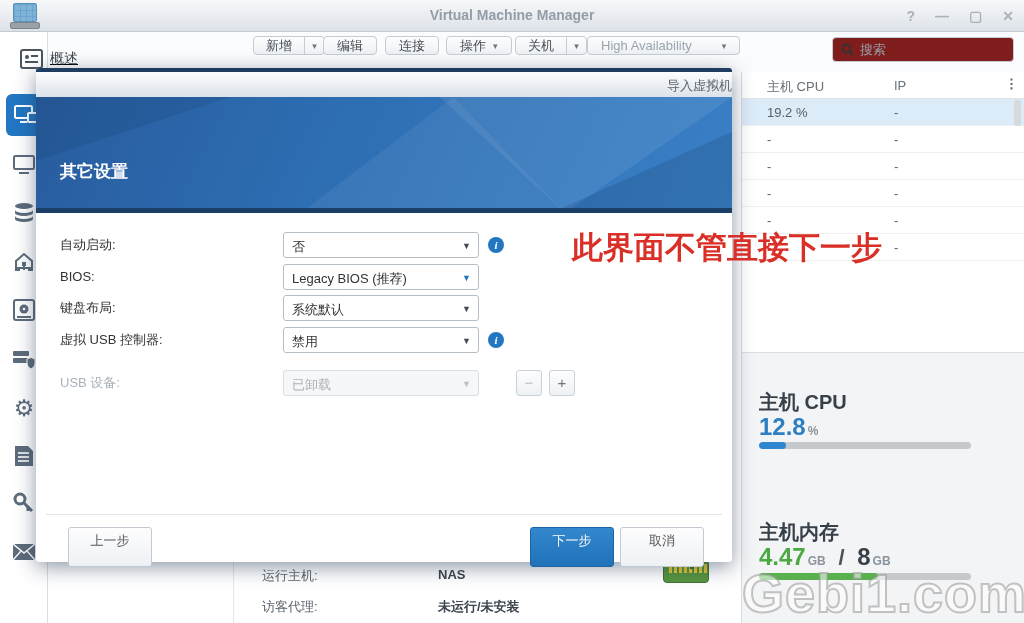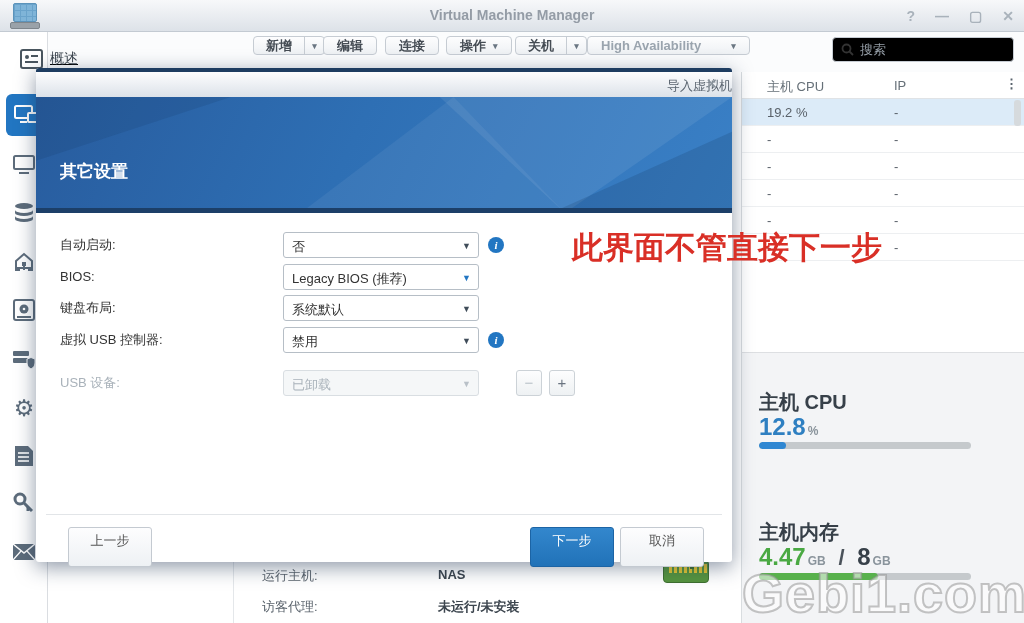--- a/index.html
+++ b/index.html
@@ -19,28 +19,28 @@
            border:1px solid #5c93ba;border-radius:2px;
            background-image:linear-gradient(#6aa3cb 1px,transparent 1px),linear-gradient(90deg,#6aa3cb 1px,transparent 1px);
            background-size:6px 6px;}
   .nas-base{position:absolute;left:0;top:19px;width:30px;height:7px;background:#9aa2a9;
             border:1px solid #7d858c;border-radius:2px;}
 
   
   .toolbar{position:absolute;left:48px;top:32px;width:976px;height:40px;background:#fbfcfd;}
   .btn{position:absolute;top:4px;height:19px;display:inline-flex;align-items:center;
        border:1px solid #c6ccd3;border-radius:4px;background:linear-gradient(#fdfdfe,#eef1f4);
-       color:#454c54;font-size:13px;padding:0 13px;white-space:nowrap;font-weight:bold;}
+       color:#454c54;font-size:13px;padding:0 13px;white-space:nowrap;}
   .btn .caret{font-size:9px;color:#6a7682;margin-left:7px;}
   .split{padding:0;}
   .split .seg-main{padding:0 12px;}
   .split .seg-arrow{width:20px;text-align:center;border-left:1px solid #c6ccd3;
                     align-self:stretch;display:flex;align-items:center;justify-content:center;}
   .btn.disabled{color:#9aa4ae;}
-  .search{position:absolute;right:10px;top:5px;width:182px;height:25px;background:#000000;
+  .search{position:absolute;right:10px;top:5px;width:182px;height:25px;background:#7f1d1d;
           border:1px solid #c6ccd3;border-radius:4px;display:flex;align-items:center;
           padding:0 8px;gap:6px;}
   .search .ph{color:#98a1aa;font-size:13px;}
 
   
   .page-title{position:absolute;left:20px;top:49px;display:flex;align-items:center;gap:7px;z-index:2;text-decoration:underline;}
   .page-title span.txt{font-size:14px;color:#3c454e;}
 
   
   .sidebar{position:absolute;left:0;top:32px;width:48px;height:591px;background:#fff;

